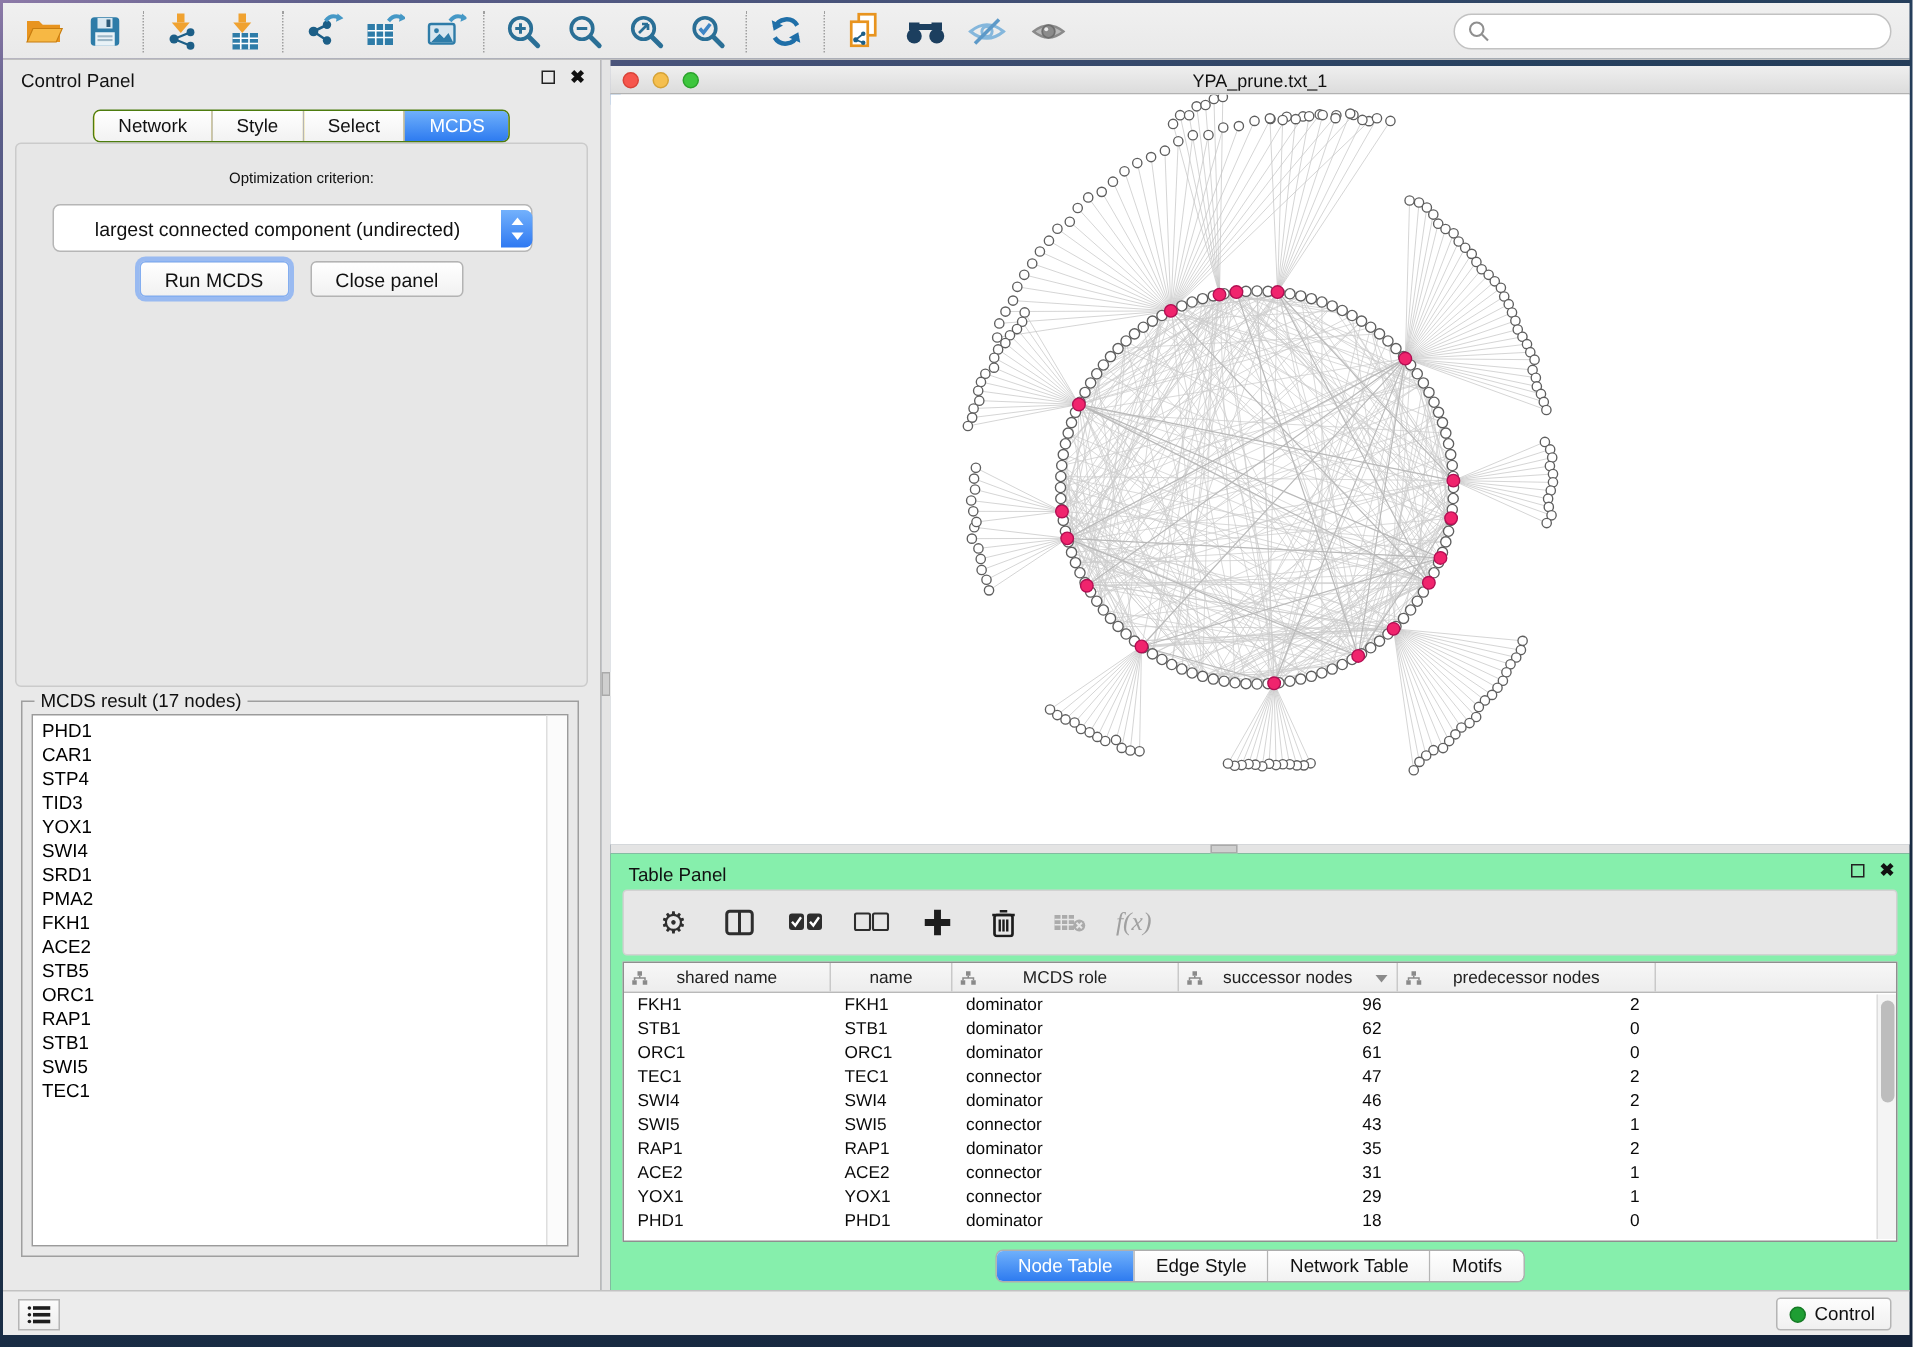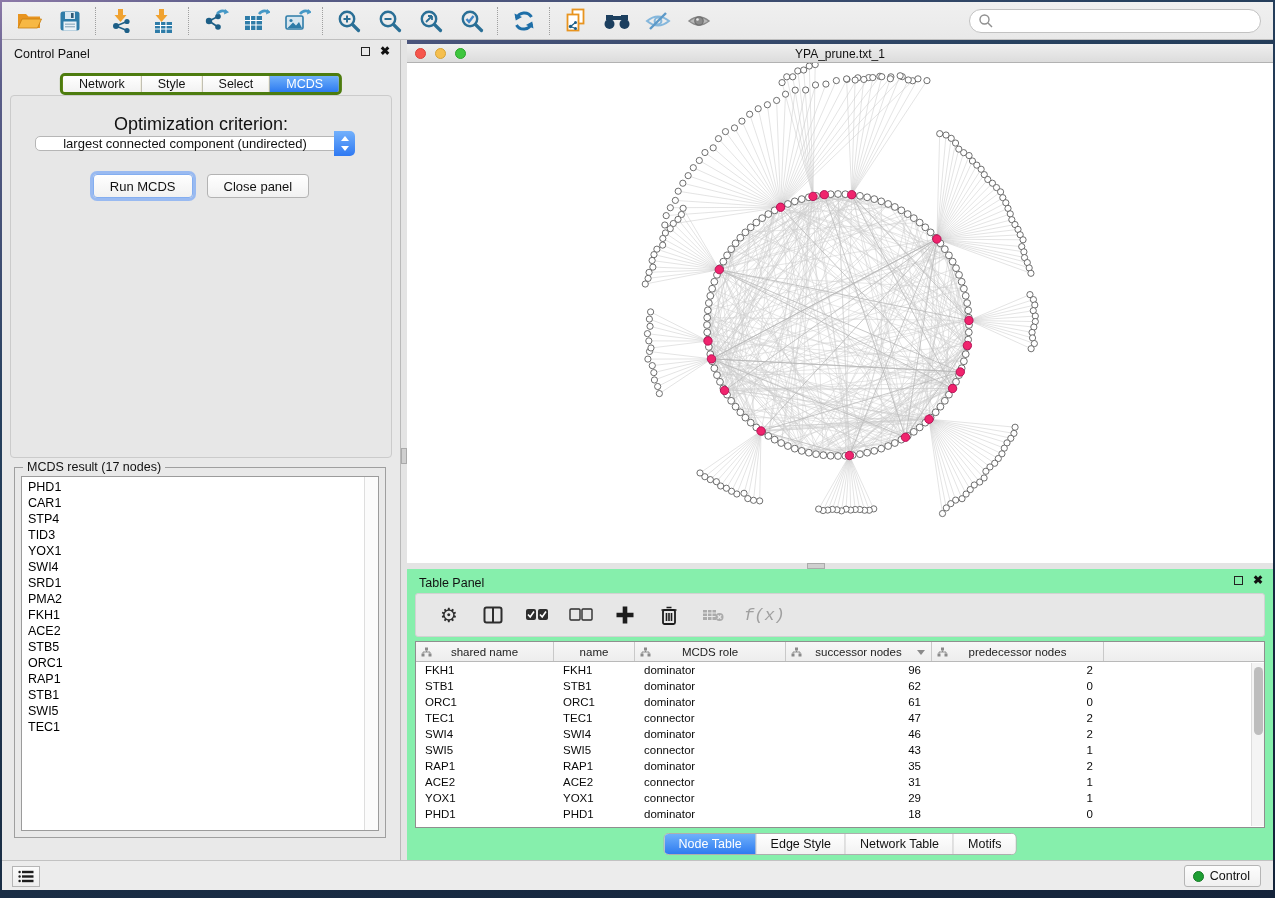--- a/index.html
+++ b/index.html
@@ -31,35 +31,35 @@
     position:absolute; left:2px; top:40px; width:399px; height:820px;
     background:#e9e9e9; border-right:1px solid #b9b9b9;
   }
   .panel-header { position:absolute; left:0; top:0; right:0; height:26px; }
   .panel-title { position:absolute; left:12px; top:7px; font-size:12.5px; color:#111; }
   .panel-icons { position:absolute; right:10px; top:6px; display:flex; gap:10px; align-items:center; }
   .float-box { width:9px; height:9px; border:1.5px solid #222; background:transparent; }
   .close-x { font-size:12px; font-weight:bold; color:#111; line-height:10px; }
 
   .tabbar { position:absolute; top:33px; left:50%; transform:translateX(-50%); display:flex; height:22px;
-    border:3px solid #4d7c0f; border-radius:5px; overflow:hidden; background:#fde047; }
+    border:1px solid #4d7c0f; border-radius:5px; overflow:hidden; background:#fde047; }
   .tabbar .tab {
     padding:0 16px; font-size:12.5px; display:flex; align-items:center; color:#111;
     background:linear-gradient(#ffffff,#f2f2f2); border-right:1px solid #b5b5b5; cursor:default;
   }
   .tabbar .tab:last-child { border-right:none; }
   .tabbar .tab.active { background:linear-gradient(#6fb0fb,#2e7bf0); color:#fff; }
 
   .mcds-pane {
     position:absolute; left:8px; right:8px; top:55px; height:363px;
     background:#e7e7e7; border:1px solid #cbcbcb; border-radius:4px;
   }
-  .opt-label { position:absolute; top:18px; width:100%; text-align:center; font-size:18px; color:#111; }
+  .opt-label { position:absolute; top:18px; width:100%; text-align:center; font-size:10px; color:#111; }
   .dropdown {
-    position:absolute; left:24px; right:36px; top:40px; height:15px;
+    position:absolute; left:24px; right:36px; top:40px; height:32px;
     background:#fff; border:1px solid #b6b6b6; border-radius:5px;
     display:flex; align-items:center; font-size:13px; color:#111;
   }
   .dropdown .dd-value { flex:1; text-align:center; }
   .dropdown .stepper {
     width:21px; height:25px; margin-right:-1px; border-radius:0 5px 5px 0;
     background:linear-gradient(#73b1fc,#2f79f2); position:relative;
   }
   .stepper i { position:absolute; left:50%; transform:translateX(-50%); width:0; height:0; border-left:4px solid transparent; border-right:4px solid transparent; }
   .stepper .up { top:5px; border-bottom:5px solid #fff; }
@@ -103,21 +103,21 @@
 
   
   .table-panel { position:absolute; left:407px; right:2px; top:569px; height:291px; background:#86efac; }
   .table-toolbar {
     position:absolute; left:8px; right:8px; top:24px; height:44px;
     background:#e7e7e7; border:1px solid #d2d2d2; border-radius:3px;
     display:flex; align-items:center; gap:18px; padding-left:20px;
   }
   .ticon { display:flex; align-items:center; justify-content:center; width:26px; height:30px; cursor:default; }
   .gear-glyph { font-family:"DejaVu Sans", sans-serif; font-size:20px; color:#2e2e2e; line-height:20px; }
-  .fx-label { font-family:Liberation Mono, monospace; font-style:italic; font-size:17px; color:#a0a0a0; }
+  .fx-label { font-family:Liberation Serif, serif; font-style:italic; font-size:17px; color:#a0a0a0; }
 
   .table-wrap { position:absolute; left:8px; right:8px; top:72px; height:187px; background:#fff; border:1px solid #8f8f8f; }
   .thead { display:flex; height:20px; background:linear-gradient(#f7f7f7,#ededed); border-bottom:1px solid #b9b9b9; }
   .hcell { position:relative; display:flex; align-items:center; border-right:1px solid #c9c9c9; font-size:11.5px; color:#222; }
   .hcell .hlabel { flex:1; text-align:center; }
   .hcell .typeicon { position:absolute; left:5px; top:5px; }
   .hcell .sort-chev { position:absolute; right:6px; top:8px; width:0; height:0; border-left:4px solid transparent; border-right:4px solid transparent; border-top:5px solid #8a8a8a; }
   .trow { display:flex; height:16px; font-size:11.5px; color:#0a0a0a; align-items:center; }
   .tcell { overflow:hidden; white-space:nowrap; }
   .cw0 { width:138px; } .cw1 { width:81px; } .cw2 { width:151px; } .cw3 { width:146px; } .cw4 { width:172px; }

